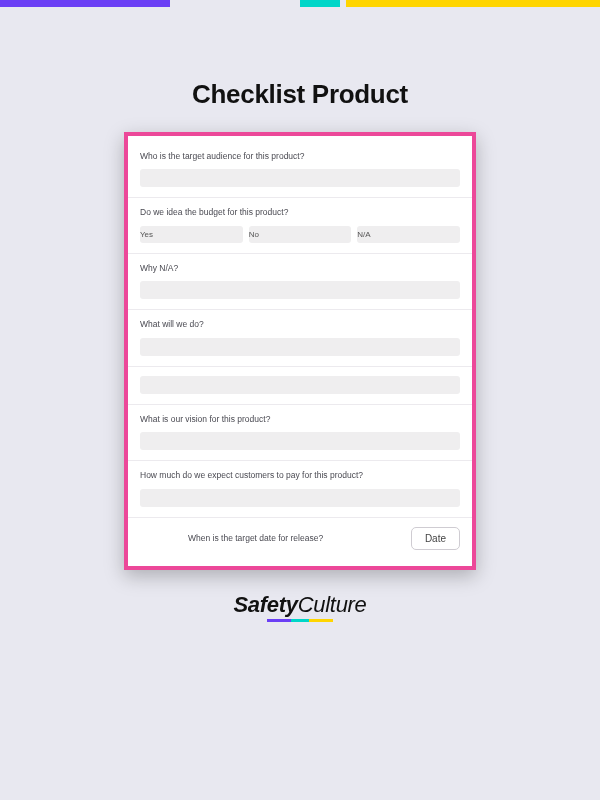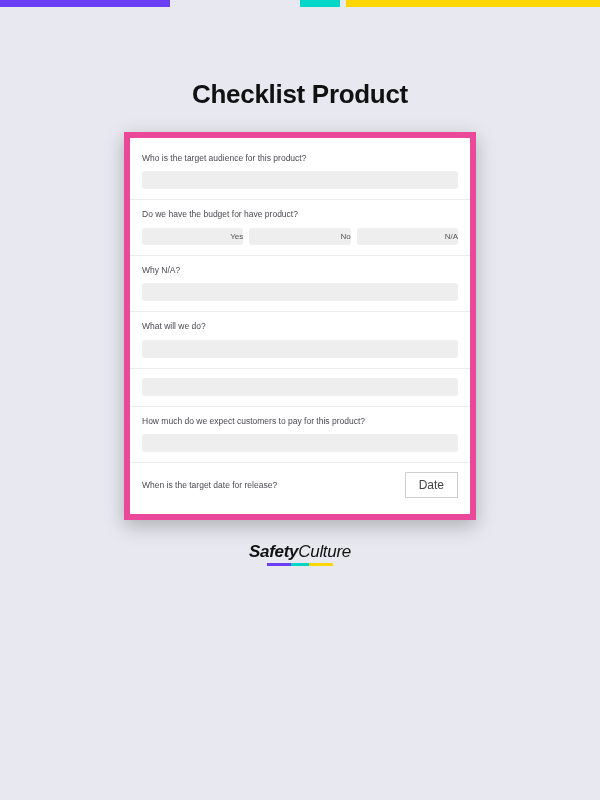--- a/index.html
+++ b/index.html
@@ -30,30 +30,30 @@
     line-height: 1.25;
     color: #111;
     margin-top: 45px;
     letter-spacing: -0.3px;
   }
 
   .card {
     width: 352px;
     margin: 22px auto 0;
     background: #fff;
-    border: 6px solid #ec4899;
+    border: 4px solid #ec4899;
     box-shadow: 0 6px 18px rgba(0,0,0,0.25);
     padding: 6px 0;
   }
 
   .q {
     border-bottom: 1px solid #eceaee;
     padding: 9px 12px 10px;
   }
-  .q:last-child { border-bottom: none; }
+  .q:last-child { border-bottom: none; margin-left: 48px; }
 
   .q-label {
     font-size: 8.5px;
     color: #4a4a52;
     line-height: 1.35;
     margin-bottom: 7px;
   }
 
   .text-input {
     width: 100%;
@@ -64,44 +64,44 @@
   }
 
   .opts {
     display: flex;
     gap: 6px;
   }
   .opt {
     flex: 1;
     background: #efeeef;
     border-radius: 3px;
-    text-align: right;
+    text-align: left;
     font-size: 8px;
     color: #555;
     padding: 4px 0;
   }
 
   .date-row {
     display: flex;
     align-items: center;
     justify-content: space-between;
   }
   .date-btn {
     border: 1px solid #cfccd2;
-    border-radius: 0;
+    border-radius: 5px;
     background: #fff;
-    font-size: 12px;
+    font-size: 10px;
     color: #444;
     padding: 5px 13px;
   }
 
   .footer-logo {
     text-align: center;
     margin-top: 22px;
-    font-size: 17px;
+    font-size: 22px;
     font-weight: 700;
     font-style: italic;
     color: #111;
     letter-spacing: -0.3px;
   }
   .footer-logo .light { font-weight: 400; }
   .logo-underline {
     width: 66px;
     height: 3px;
     margin: 1px auto 0;
@@ -129,21 +129,21 @@
 
 <div class="card">
 
   <div class="q">
     <div class="q-label">Who is the target audience for this product?</div>
     <div class="text-input"></div>
   </div>
 
 
   <div class="q">
-    <div class="q-label">Do we have the budget for have product?</div>
+    <div class="q-label">Do we idea the budget for this product?</div>
     <div class="opts">
       <div class="opt">Yes</div>
       <div class="opt">No</div>
       <div class="opt">N/A</div>
     </div>
   </div>
 
   <div class="q">
     <div class="q-label">Why N/A?</div>
     <div class="text-input"></div>
@@ -151,20 +151,24 @@
 
   <div class="q">
     <div class="q-label">What will we do?</div>
     <div class="text-input"></div>
   </div>
 
   <div class="q">
     <div class="text-input"></div>
   </div>
 
+  <div class="q">
+    <div class="q-label">What is our vision for this product?</div>
+    <div class="text-input"></div>
+  </div>
 
   <div class="q">
     <div class="q-label">How much do we expect customers to pay for this product?</div>
     <div class="text-input"></div>
   </div>
 
   <div class="q">
     <div class="date-row">
       <div class="q-label" style="margin-bottom:0">When is the target date for release?</div>
       <button class="date-btn">Date</button>

